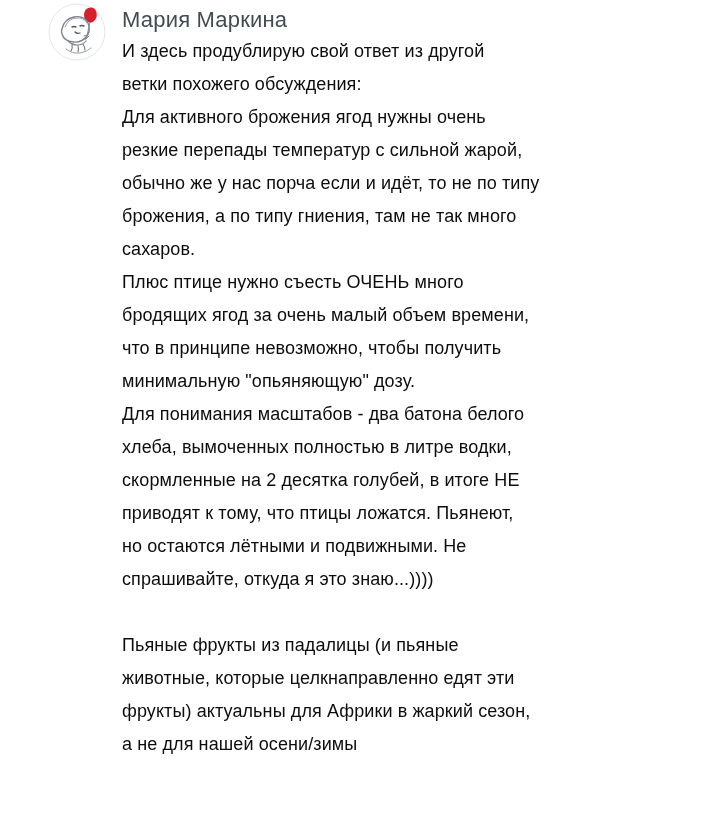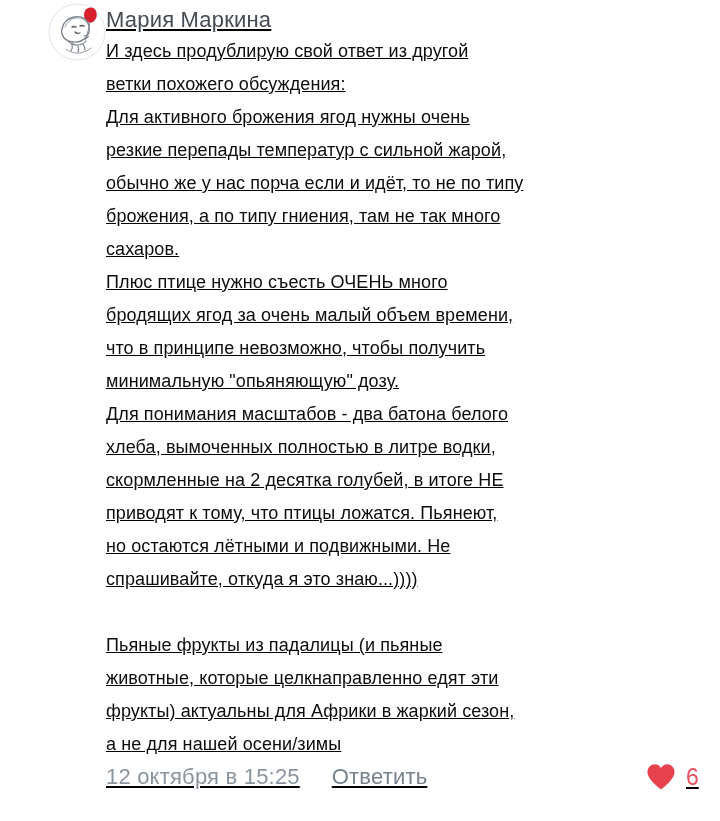--- a/index.html
+++ b/index.html
@@ -19,21 +19,21 @@
     border-radius: 50%;
     flex-shrink: 0;
     margin-top: 1px;
     background: #ffffff;
     cursor: pointer;
   }
   .avatar svg { display: block; width: 58px; height: 58px; }
   .content {
     flex: 1;
     min-width: 0;
-    text-decoration: underline;
+    margin-left: 16px;
   }
   .author {
     font-size: 22px;
     font-weight: 500;
     color: #434a52;
     line-height: 30px;
     padding-top: 3px;
     letter-spacing: 0.2px;
     cursor: pointer;
   }
@@ -119,25 +119,15 @@
 скормленные на 2 десятка голубей, в итоге НЕ
 приводят к тому, что птицы ложатся. Пьянеют,
 но остаются лётными и подвижными. Не
 спрашивайте, откуда я это знаю...))))
 
 Пьяные фрукты из падалицы (и пьяные
 животные, которые целкнаправленно едят эти
 фрукты) актуальны для Африки в жаркий сезон,
 а не для нашей осени/зимы</div>
 
-    <div class="footer">
-      <span class="timestamp">12 октября в 15:25</span>
-      <span class="reply-link">Ответить</span>
-      <span class="likes">
-        <svg class="heart-icon" viewBox="0 0 30 28">
-          <path d="M15 26.5 C 7.2 20 1.5 14.6 1.5 8.9 C 1.5 4.5 5 1.3 8.9 1.3 C 11.5 1.3 13.8 2.8 15 5 C 16.2 2.8 18.5 1.3 21.1 1.3 C 25 1.3 28.5 4.5 28.5 8.9 C 28.5 14.6 22.8 20 15 26.5 Z" fill="#e8414e"></path>
-        </svg>
-        <span class="like-count">6</span>
-      </span>
-    </div>
   </div>
 
 </div>
 
 </body></html>

